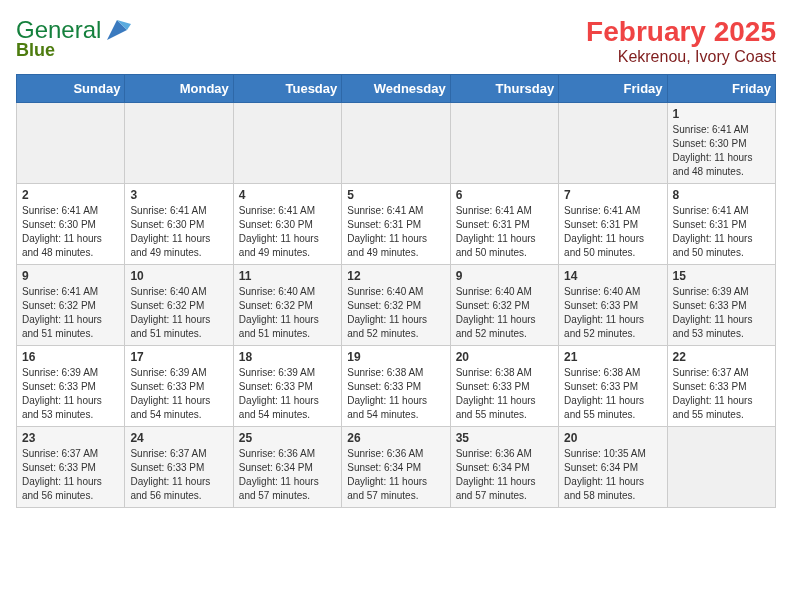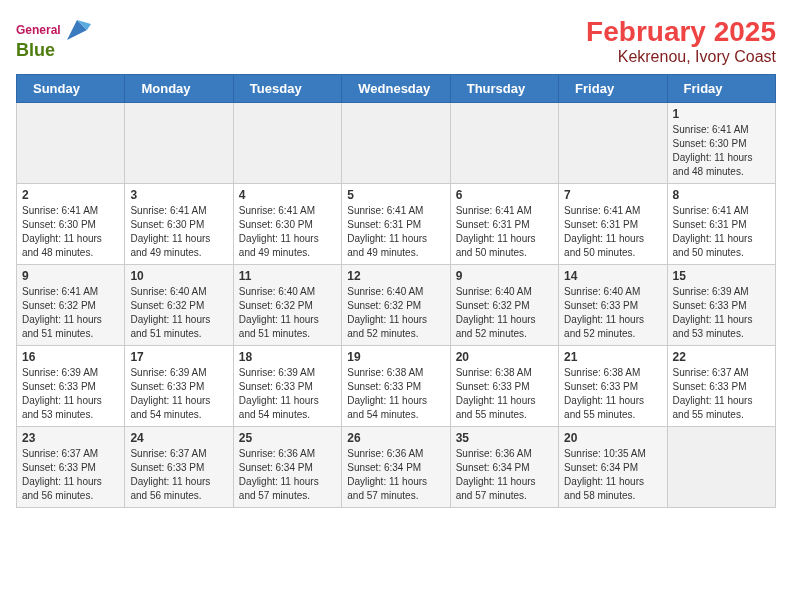--- a/index.html
+++ b/index.html
@@ -14,23 +14,23 @@
       display: flex;
       justify-content: space-between;
       align-items: flex-start;
       margin-bottom: 8px;
     }
     .logo {
       display: flex;
       align-items: center;
     }
     .logo-text-general {
-      font-size: 12px;
-      font-weight: bold;
-      color: #be185d;
+      font-size: 24px;
+      font-weight: normal;
+      color: #15803d;
     }
     .logo-text-blue {
       font-size: 18px;
       font-weight: bold;
       color: #4d7c0f;
     }
     .logo-icon {
       width: 28px;
       height: 28px;
       margin-left: 2px;
@@ -51,22 +51,22 @@
     .calendar {
       width: 100%;
       border-collapse: collapse;
       border: 1px solid #ccc;
     }
     .calendar thead th {
       background-color: #3a7abf;
       color: #fff;
       font-size: 13px;
       font-weight: bold;
-      padding: 6px 16px;
-      text-align: left;
+      padding: 6px 4px;
+      text-align: right;
       border: 1px solid #2e68a8;
     }
     .calendar tbody td {
       vertical-align: top;
       border: 1px solid #ccc;
       padding: 4px 5px;
       width: 108px;
       min-height: 80px;
       font-size: 10.5px;
       color: #333;

